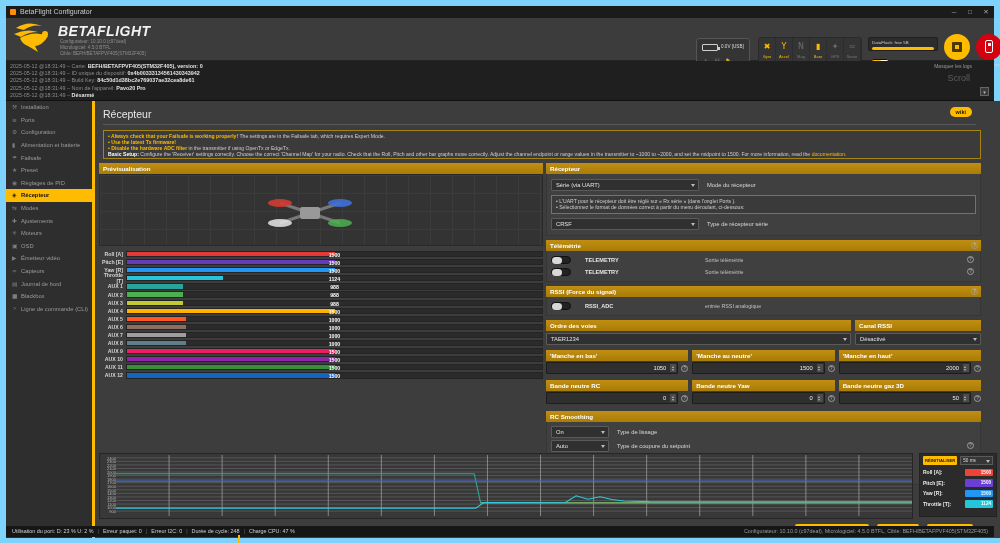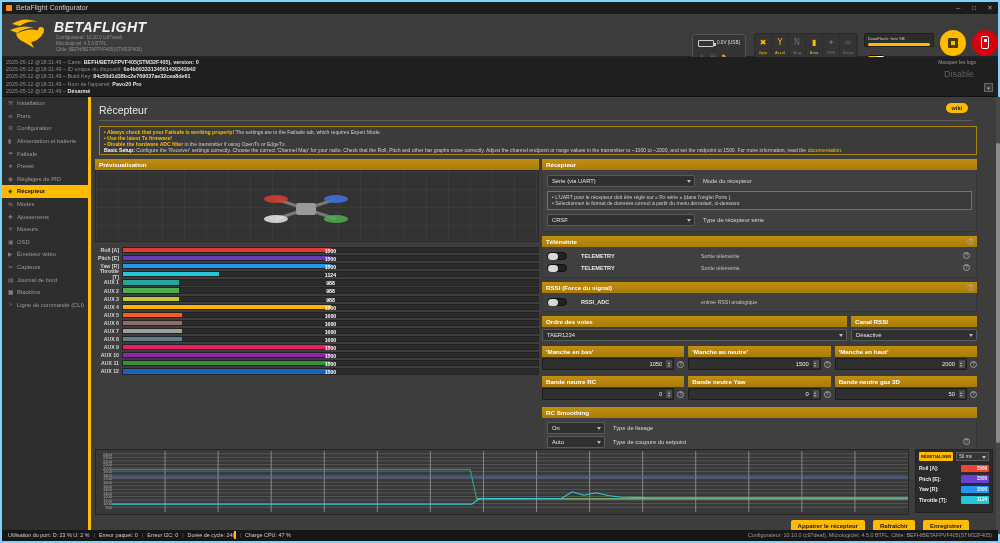--- a/index.html
+++ b/index.html
@@ -1,18 +1,18 @@
 <!DOCTYPE html>
 <html><head>
 <meta charset="utf-8">
 <style>
   * { box-sizing: border-box; margin:0; padding:0; }
   html,body { width:1000px; height:543px; overflow:hidden; background:#000;
     font-family:"Liberation Sans", sans-serif; }
-  .app { position:absolute; inset:0; width:1000px; height:543px; background:#3d3d3d; border:2px solid #7dd3fc; }
+  .app { position:absolute; inset:0; width:1000px; height:543px; background:#3d3d3d; border:6px solid #7dd3fc; }
 
   
   .titlebar { position:absolute; left:0; top:0; width:100%; height:12px; background:#1b1b1b; color:#bbb; }
   .titlebar .appicon { position:absolute; left:4px; top:3px; width:6px; height:6px; background:#ff8f00; border-radius:1px; }
   .titlebar .title { position:absolute; left:14px; top:1px; font-size:7px; line-height:10px; color:#c9c9c9; }
   .win-controls { position:absolute; right:0; top:0; height:12px; display:flex; }
   .win-controls span { width:16px; text-align:center; font-size:6.5px; line-height:12px; color:#aaa; }
 
   
   .header { position:absolute; left:0; top:12px; width:100%; height:43px; background:#3c3c3c; border-bottom:1px solid #242424; }
@@ -240,21 +240,21 @@
 
   <div class="logbar">
     <div class="log-lines">
         <div class="log-line"><span>2025-05-12 @18:31:49 – Carte: </span><b>BEFH/BETAFPVF405(STM32F405), version: 0</b></div>
         <div class="log-line"><span>2025-05-12 @18:31:49 – ID unique du dispositif: </span><b>0x4b00333134561430343942</b></div>
         <div class="log-line"><span>2025-05-12 @18:31:49 – Build Key: </span><b>84c50d1d38bc2e769037ae32cea8de61</b></div>
         <div class="log-line"><span>2025-05-12 @18:31:49 – Nom de l'appareil: </span><b>Pavo20 Pro</b></div>
         <div class="log-line"><span>2025-05-12 @18:31:49 – </span><b>Désarmé</b></div>
       </div>
     <div class="hide-logs">Masquer les logs</div>
-    <div class="scroll-hint">Disable</div>
+    <div class="scroll-hint">Scroll</div>
     <div class="log-expand">▾</div>
   </div>
 
   <div class="sidebar">
       <div class="side-item">
         <span class="icon">⚒</span>
         <span>Installation</span>
       </div>
       <div class="side-item">
         <span class="icon">≡</span>

